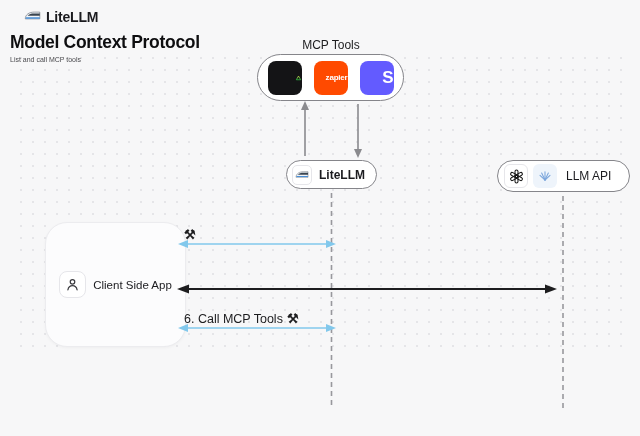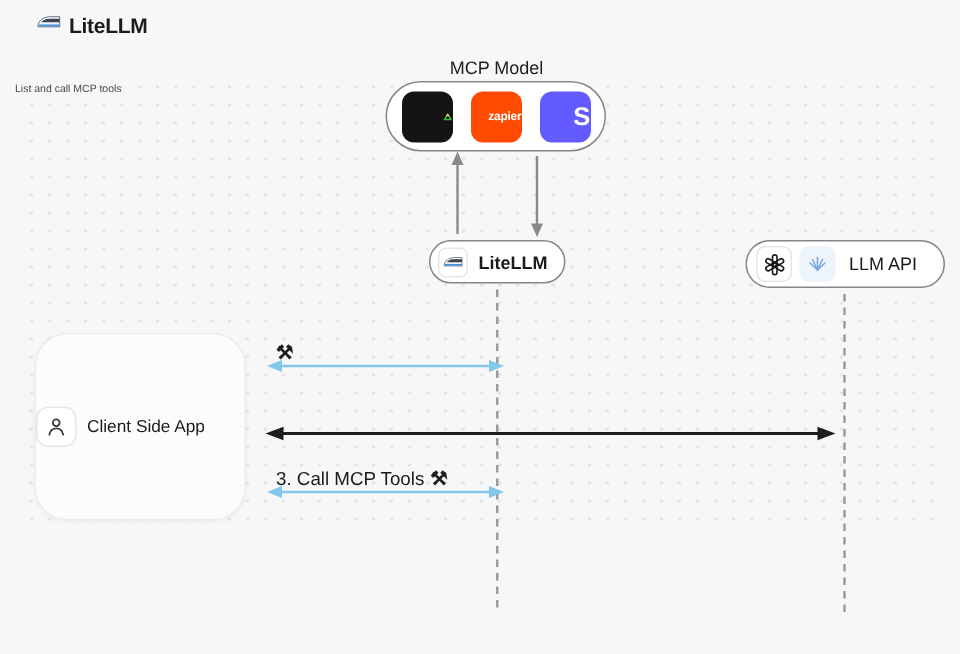--- a/index.html
+++ b/index.html
@@ -43,24 +43,24 @@
     display:flex; align-items:center; justify-content:center; }
   .node-label{ font-size:12px; font-weight:600; color:#1b1b1f; }
   .node-label.regular{ font-weight:500; }
 
   .llm-pill{ left:497px; top:160px; width:133px; height:32px; padding-left:6px; gap:5px; }
   .sq-tile{ width:24px; height:24px; border-radius:6px; display:flex; align-items:center; justify-content:center; }
   .sq-tile.white{ background:#fff; border:1px solid #e6e6ea; }
   .sq-tile.blue{ background:#eef4fb; }
   .llm-pill .node-label{ margin-left:4px; }
 
-  .client-box{ position:absolute; left:23px; top:222px; width:141px; height:125px;
+  .client-box{ position:absolute; left:45px; top:222px; width:141px; height:125px;
     background:#fcfcfd; border:1px solid #ececef; border-radius:22px;
     box-shadow:0 1px 3px rgba(0,0,0,0.04);
-    display:flex; align-items:center; gap:7px; }
+    display:flex; align-items:center; justify-content:center; gap:7px; }
   .client-tile{ width:27px; height:27px; border-radius:8px; background:#fff; border:1px solid #e6e6ea;
     display:flex; align-items:center; justify-content:center; }
   .client-box .node-label{ font-size:11.5px; font-weight:500; }
 
   
   .step-label{ position:absolute; font-size:12.5px; font-weight:500; color:#1c1c1e;
     display:flex; align-items:center; gap:4px; }
   .step-label.gray{ color:#8e8e93; font-weight:400; }
   .tool-glyph{ font-size:13px; font-weight:700; color:#1d1d1f; }
 
@@ -75,23 +75,24 @@
   <div class="brand">
     <span>
       <svg width="17" height="13" viewBox="0 0 20 14">
         <path d="M1.5,11 C1.5,5.8 6.2,3 12,3 L18.6,3 L18.6,11 Z" fill="#f1f4f7" stroke="#5f6670" stroke-width="0.7"></path>
         <path d="M4.2,7.4 C5.8,5.1 8.6,4.6 12,4.6 L18.6,4.6 L18.6,7.4 Z" fill="#3a4550"></path>
         <path d="M2.2,9.2 L18.6,9.2 L18.6,10.7 L1.9,10.7 Z" fill="#4a90d9"></path>
       </svg>
     </span>
     <span class="name">LiteLLM</span>
   </div>
+  <div class="page-title">Model Context Protocol</div>
   <div class="page-subtitle">List and call MCP tools</div>
 
-  <div class="mcp-label">MCP Model</div>
+  <div class="mcp-label">MCP Tools</div>
   <div class="pill mcp-pill">
     <div class="tile dark">
       <svg width="22" height="22" viewBox="0 0 24 24">
         <defs>
           <linearGradient id="tg" x1="0" y1="0" x2="0" y2="1">
             <stop offset="0" stop-color="#e8fb5a"></stop>
             <stop offset="1" stop-color="#27c840"></stop>
           </linearGradient>
         </defs>
         <path d="M12,5.5 L19.5,18 L4.5,18 Z" fill="none" stroke="url(#tg)" stroke-width="2.6" stroke-linejoin="round"></path>
@@ -152,21 +153,21 @@
         </g>
       </svg>
     </span>
     <span class="node-label">Client Side App</span>
   </div>
 
   <div class="step-label" style="left:184px; top:227px;">
     <span class="tool-glyph">⚒</span>
   </div>
   <div class="step-label" style="left:184px; top:311px;">
-    <span>3. Call MCP Tools</span>
+    <span>6. Call MCP Tools</span>
     <span class="tool-glyph">⚒</span>
   </div>
 
   <svg class="overlay" width="640" height="436" viewBox="0 0 640 436">
 
     <g>
       <line x1="331.5" y1="193" x2="331.5" y2="408" stroke="#98989d" stroke-width="1.6" stroke-dasharray="5 4"></line>
     </g>
     <g>
       <line x1="563" y1="196" x2="563" y2="408" stroke="#98989d" stroke-width="1.6" stroke-dasharray="5 4"></line>

